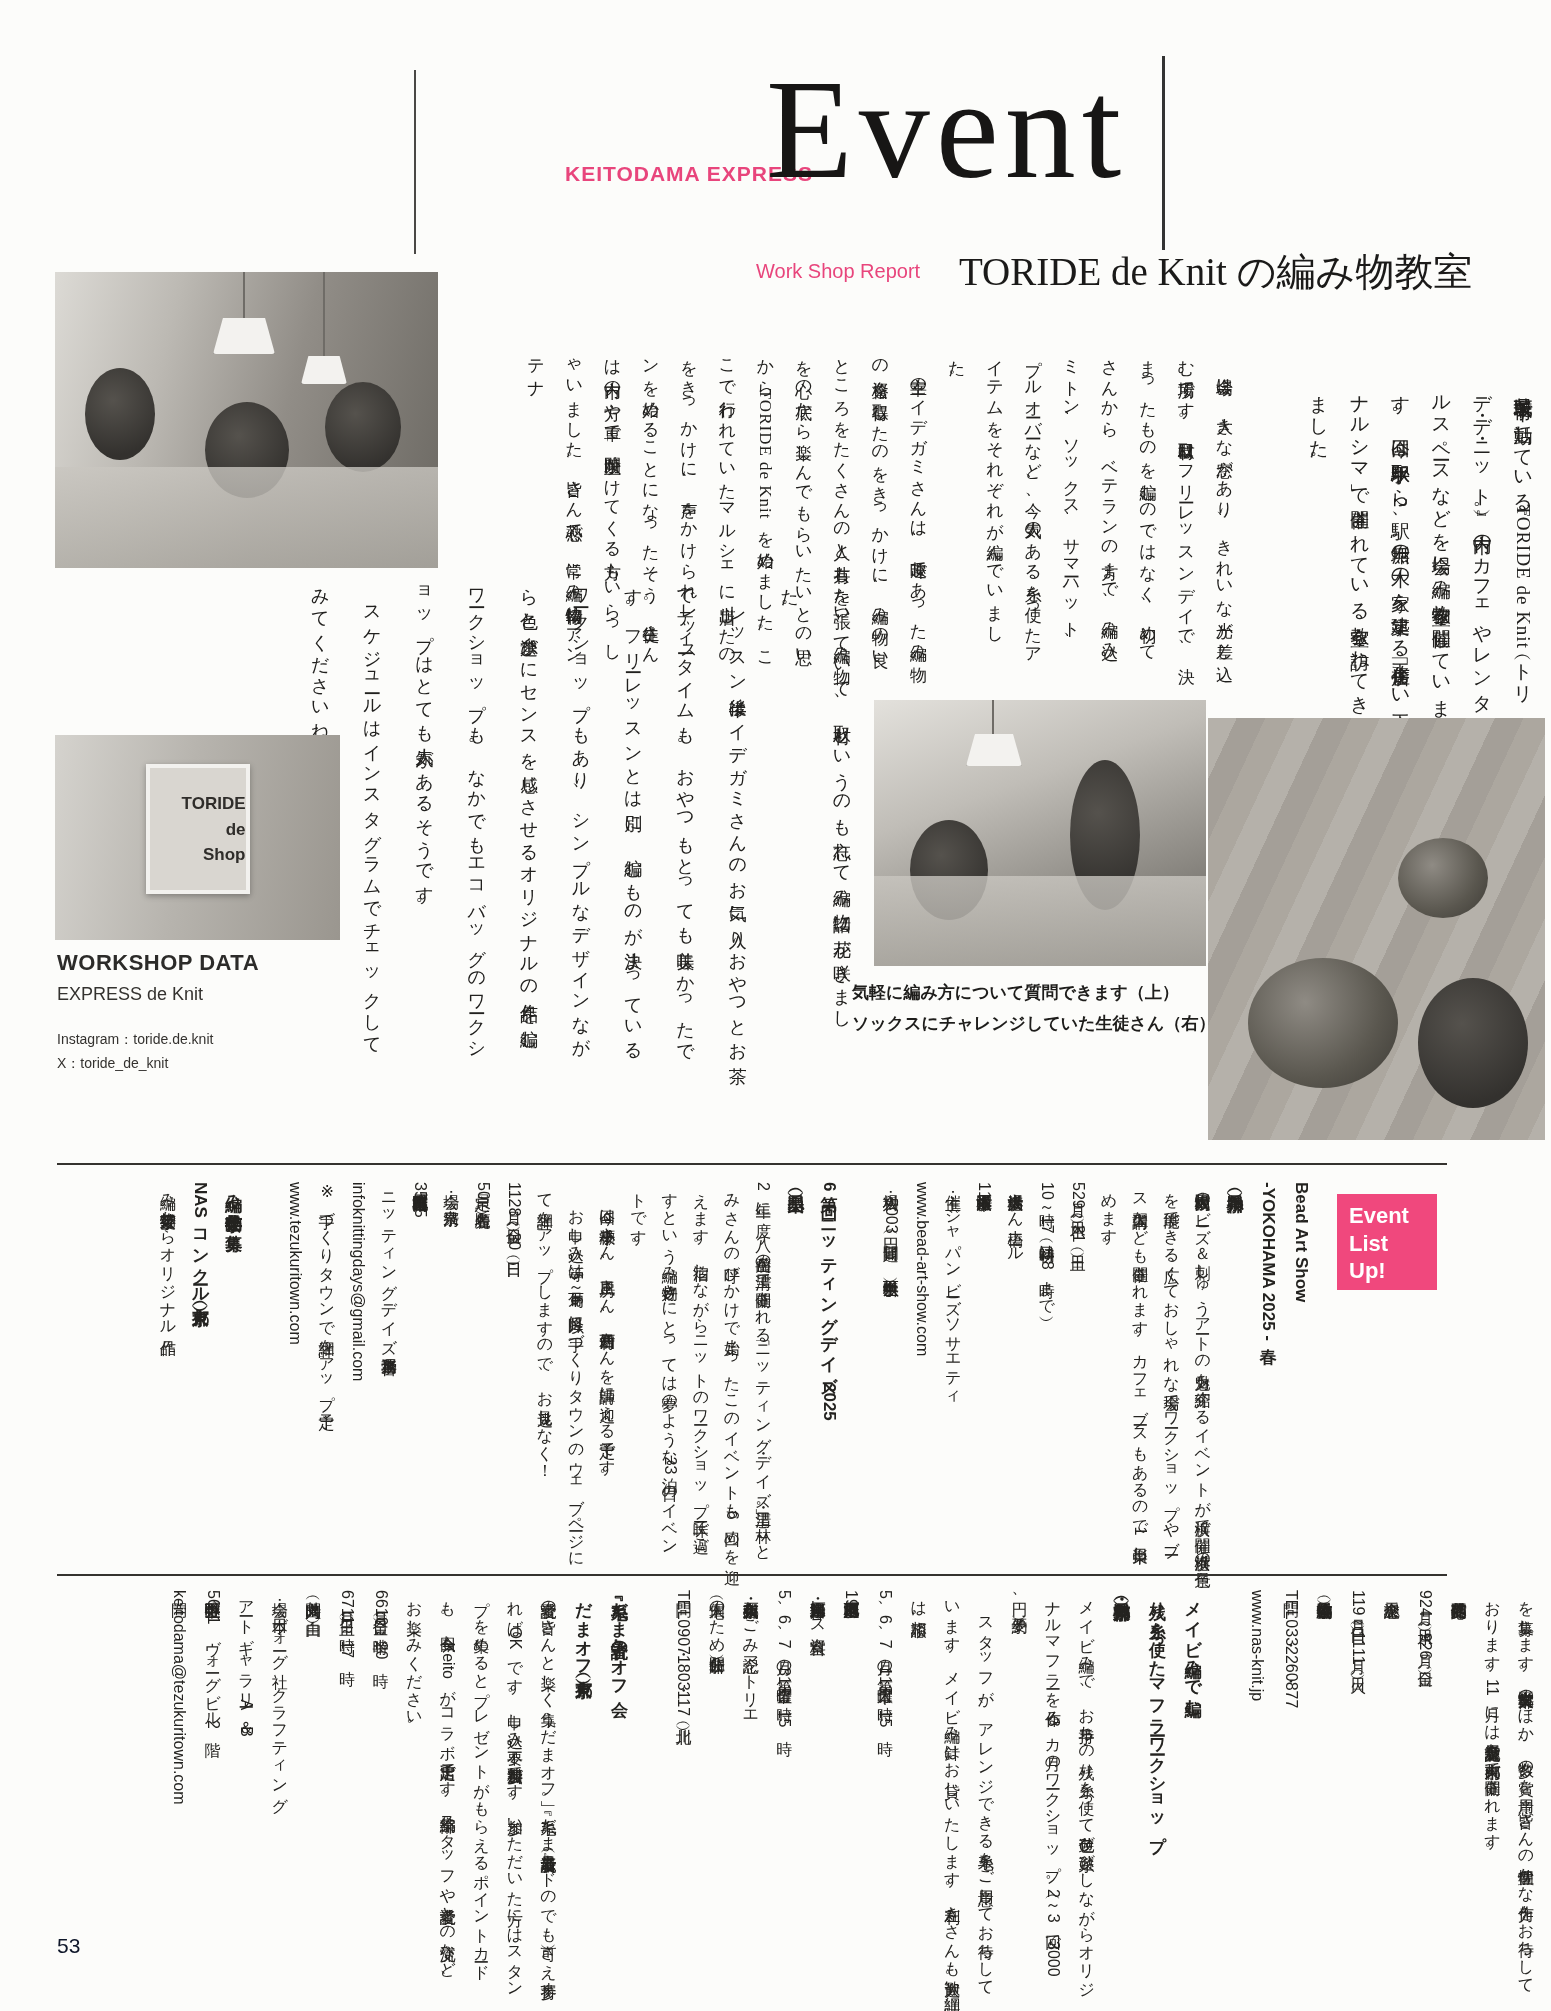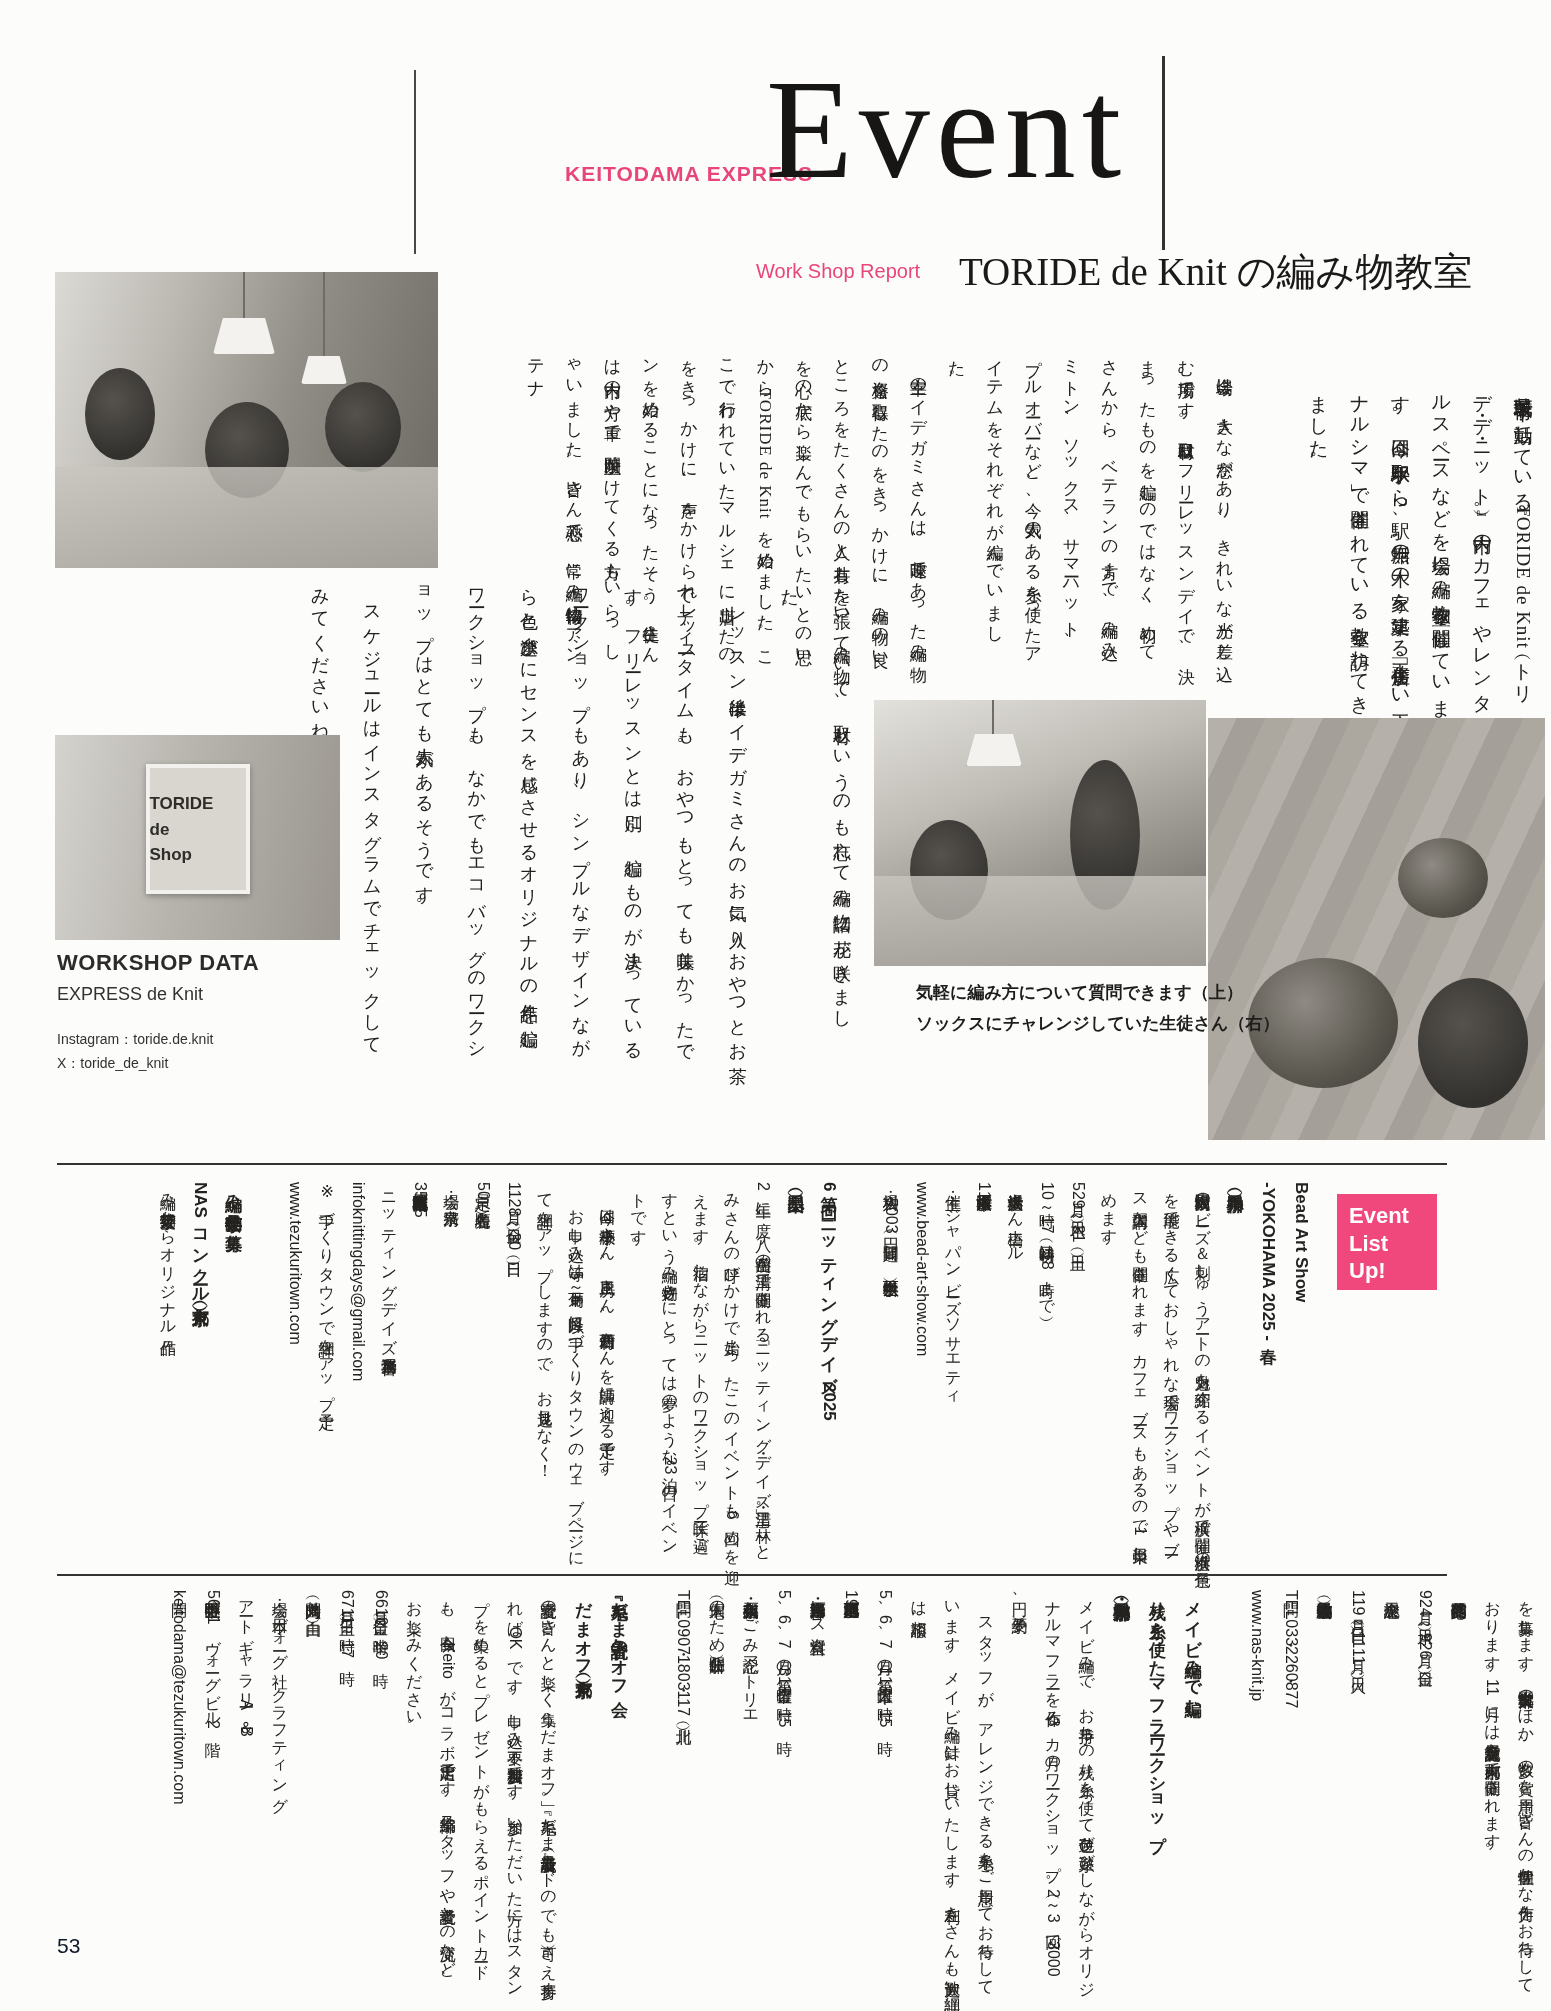--- a/index.html
+++ b/index.html
@@ -29,35 +29,35 @@
   .lamp{position:absolute;background:#f3f2ef;clip-path:polygon(16% 0,84% 0,100% 100%,0 100%);
         border-radius:3px;box-shadow:0 2px 4px rgba(0,0,0,.25);}
   .figure{position:absolute;border-radius:50%;background:radial-gradient(circle at 40% 35%,#55524d,#33312e 75%);}
   .yarnball{position:absolute;border-radius:50%;
         background:radial-gradient(circle at 38% 34%,#8f8b84,#5a574f 60%,#3c3a35 100%);}
   .table-edge{position:absolute;left:0;bottom:0;width:100%;height:34%;
         background:linear-gradient(180deg,#c9c6c0,#b0ada6);opacity:.8;}
   .sign{position:absolute;left:50%;top:46%;transform:translate(-50%,-50%);
         width:96px;height:122px;background:#d9d6d0;border:4px solid #f2f1ee;
         box-shadow:0 2px 6px rgba(0,0,0,.3);display:flex;flex-direction:column;justify-content:center;
-        text-align:left;font-size:17px;font-weight:bold;color:#2f2d2a;line-height:1.5;}
+        text-align:right;font-size:17px;font-weight:bold;color:#2f2d2a;line-height:1.5;}
   
   .v{writing-mode:vertical-rl;text-orientation:mixed;position:absolute;}
   .serifjp{font-family:"Liberation Serif","DejaVu Serif",serif;}
   .article-1{right:8px;top:382px;height:330px;font-size:19px;line-height:2.15;letter-spacing:1px;color:#21201e;}
   .article-2{right:308px;top:348px;height:320px;font-size:17px;line-height:2.25;letter-spacing:1px;color:#21201e;}
   .article-cont{right:683px;top:576px;height:484px;font-size:18px;line-height:2.9;letter-spacing:2px;color:#21201e;}
   .indent{text-indent:1em;}
   
   .wsdata{position:absolute;left:57px;top:950px;}
   .ws-label{font-size:22px;font-weight:bold;color:#2c2b29;letter-spacing:.5px;}
   .ws-name{font-size:18px;color:#34322f;margin-top:8px;}
   .ws-line{font-size:14px;color:#34322f;margin-top:6px;}
   .ws-line:nth-of-type(3){margin-top:26px;}
-  .caption{position:absolute;left:916px;top:978px;font-size:17px;font-weight:600;line-height:1.8;color:#1e1d1b;}
+  .caption{position:absolute;left:852px;top:978px;font-size:17px;font-weight:600;line-height:1.8;color:#1e1d1b;}
   
   .rule{position:absolute;left:57px;width:1390px;height:2px;background:#35332f;}
   .rule-1{top:1163px;}
   .rule-2{top:1574px;}
   .badge{position:absolute;left:1337px;top:1194px;width:100px;height:96px;background:#f0487d;
          color:#fff;font-size:22px;font-weight:bold;line-height:1.25;padding:8px 0 0 12px;box-sizing:border-box;}
   
   .events-list{right:233px;top:1182px;height:380px;font-size:16px;line-height:1.95;color:#242320;}
   .events-bottom{right:8px;top:1590px;height:402px;font-size:16px;line-height:2.1;color:#242320;}
   .ev-title{font-weight:bold;font-size:17px;}

